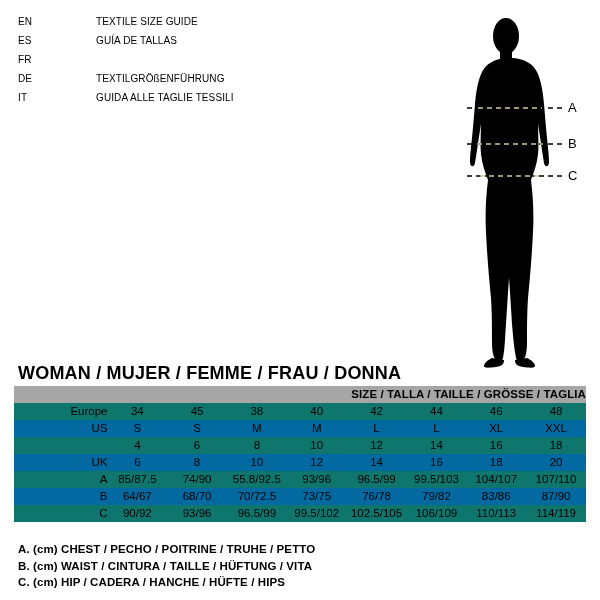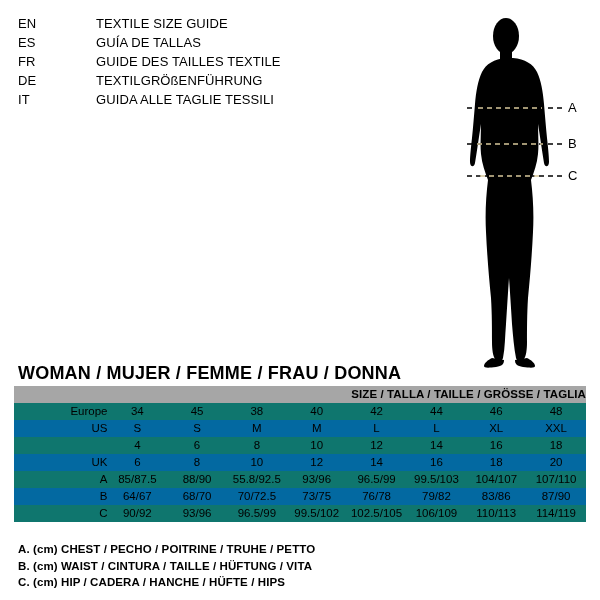--- a/index.html
+++ b/index.html
@@ -25,21 +25,21 @@
   .lang-block {
     position: absolute;
     left: 18px;
     top: 16px;
     width: 300px;
   }
   .lang-row {
     display: flex;
     align-items: baseline;
     height: 19px;
-    font-size: 13px;
+    font-size: 10px;
     letter-spacing: 0.1px;
   }
   .lang-code {
     width: 34px;
     flex: 0 0 34px;
   }
   .lang-text {
     white-space: nowrap;
     margin-left: 44px;
   }
@@ -125,21 +125,20 @@
     <div class="lang-row">
       <span class="lang-code">EN</span>
       <span class="lang-text">TEXTILE SIZE GUIDE</span>
     </div>
     <div class="lang-row">
       <span class="lang-code">ES</span>
       <span class="lang-text">GUÍA DE TALLAS</span>
     </div>
     <div class="lang-row">
       <span class="lang-code">FR</span>
-      <span class="lang-text">GUIDE DES TAILLES TEXTILE</span>
     </div>
     <div class="lang-row">
       <span class="lang-code">DE</span>
       <span class="lang-text">TEXTILGRÖßENFÜHRUNG</span>
     </div>
     <div class="lang-row">
       <span class="lang-code">IT</span>
       <span class="lang-text">GUIDA ALLE TAGLIE TESSILI</span>
     </div>
   </div>
@@ -253,21 +252,21 @@
         <td class="c-val">12</td>
         <td class="c-val">14</td>
         <td class="c-val">16</td>
         <td class="c-val">18</td>
         <td class="c-val">20</td>
       </tr>
 
       <tr class="row-light">
         <td class="c-label">A</td>
         <td class="c-val">85/87.5</td>
-        <td class="c-val">88/90</td>
+        <td class="c-val">74/90</td>
         <td class="c-val">55.8/92.5</td>
         <td class="c-val">93/96</td>
         <td class="c-val">96.5/99</td>
         <td class="c-val">99.5/103</td>
         <td class="c-val">104/107</td>
         <td class="c-val">107/110</td>
       </tr>
 
       <tr class="row-dark">
         <td class="c-label">B</td>

